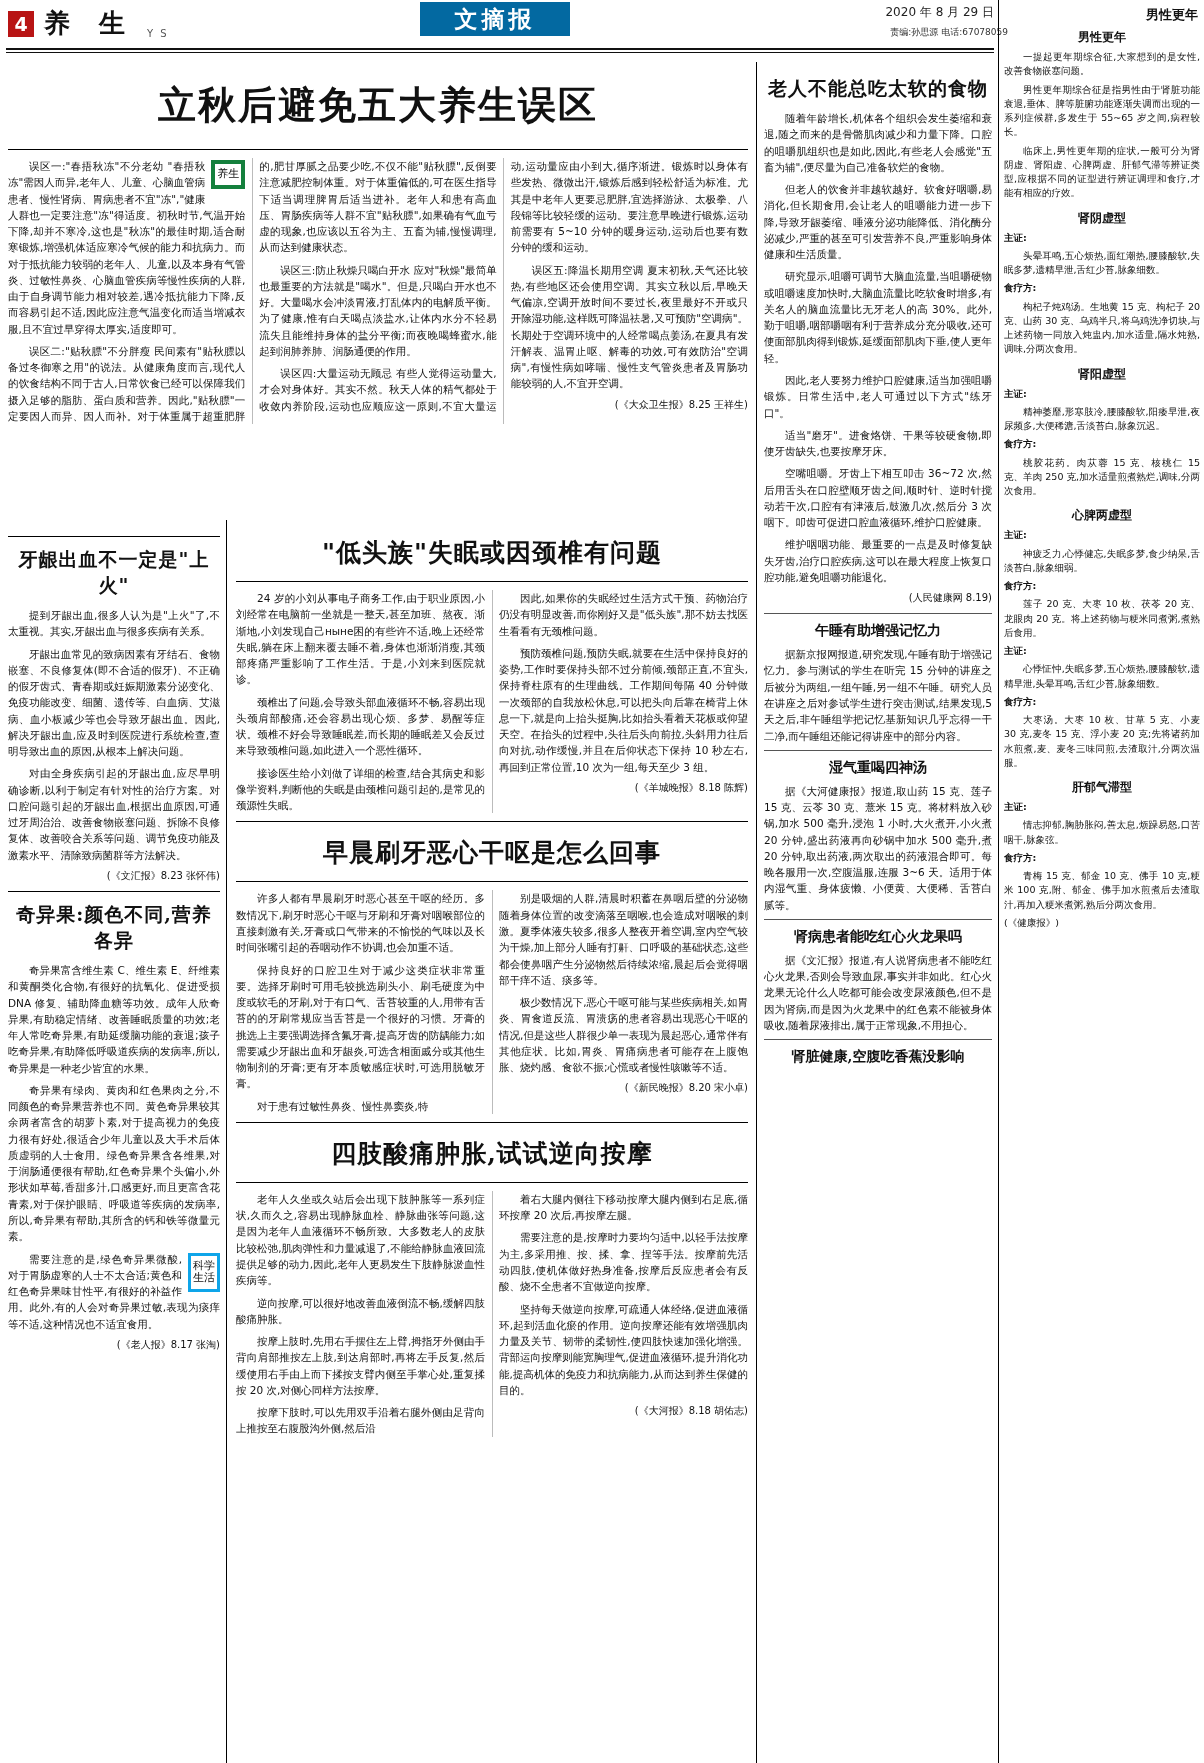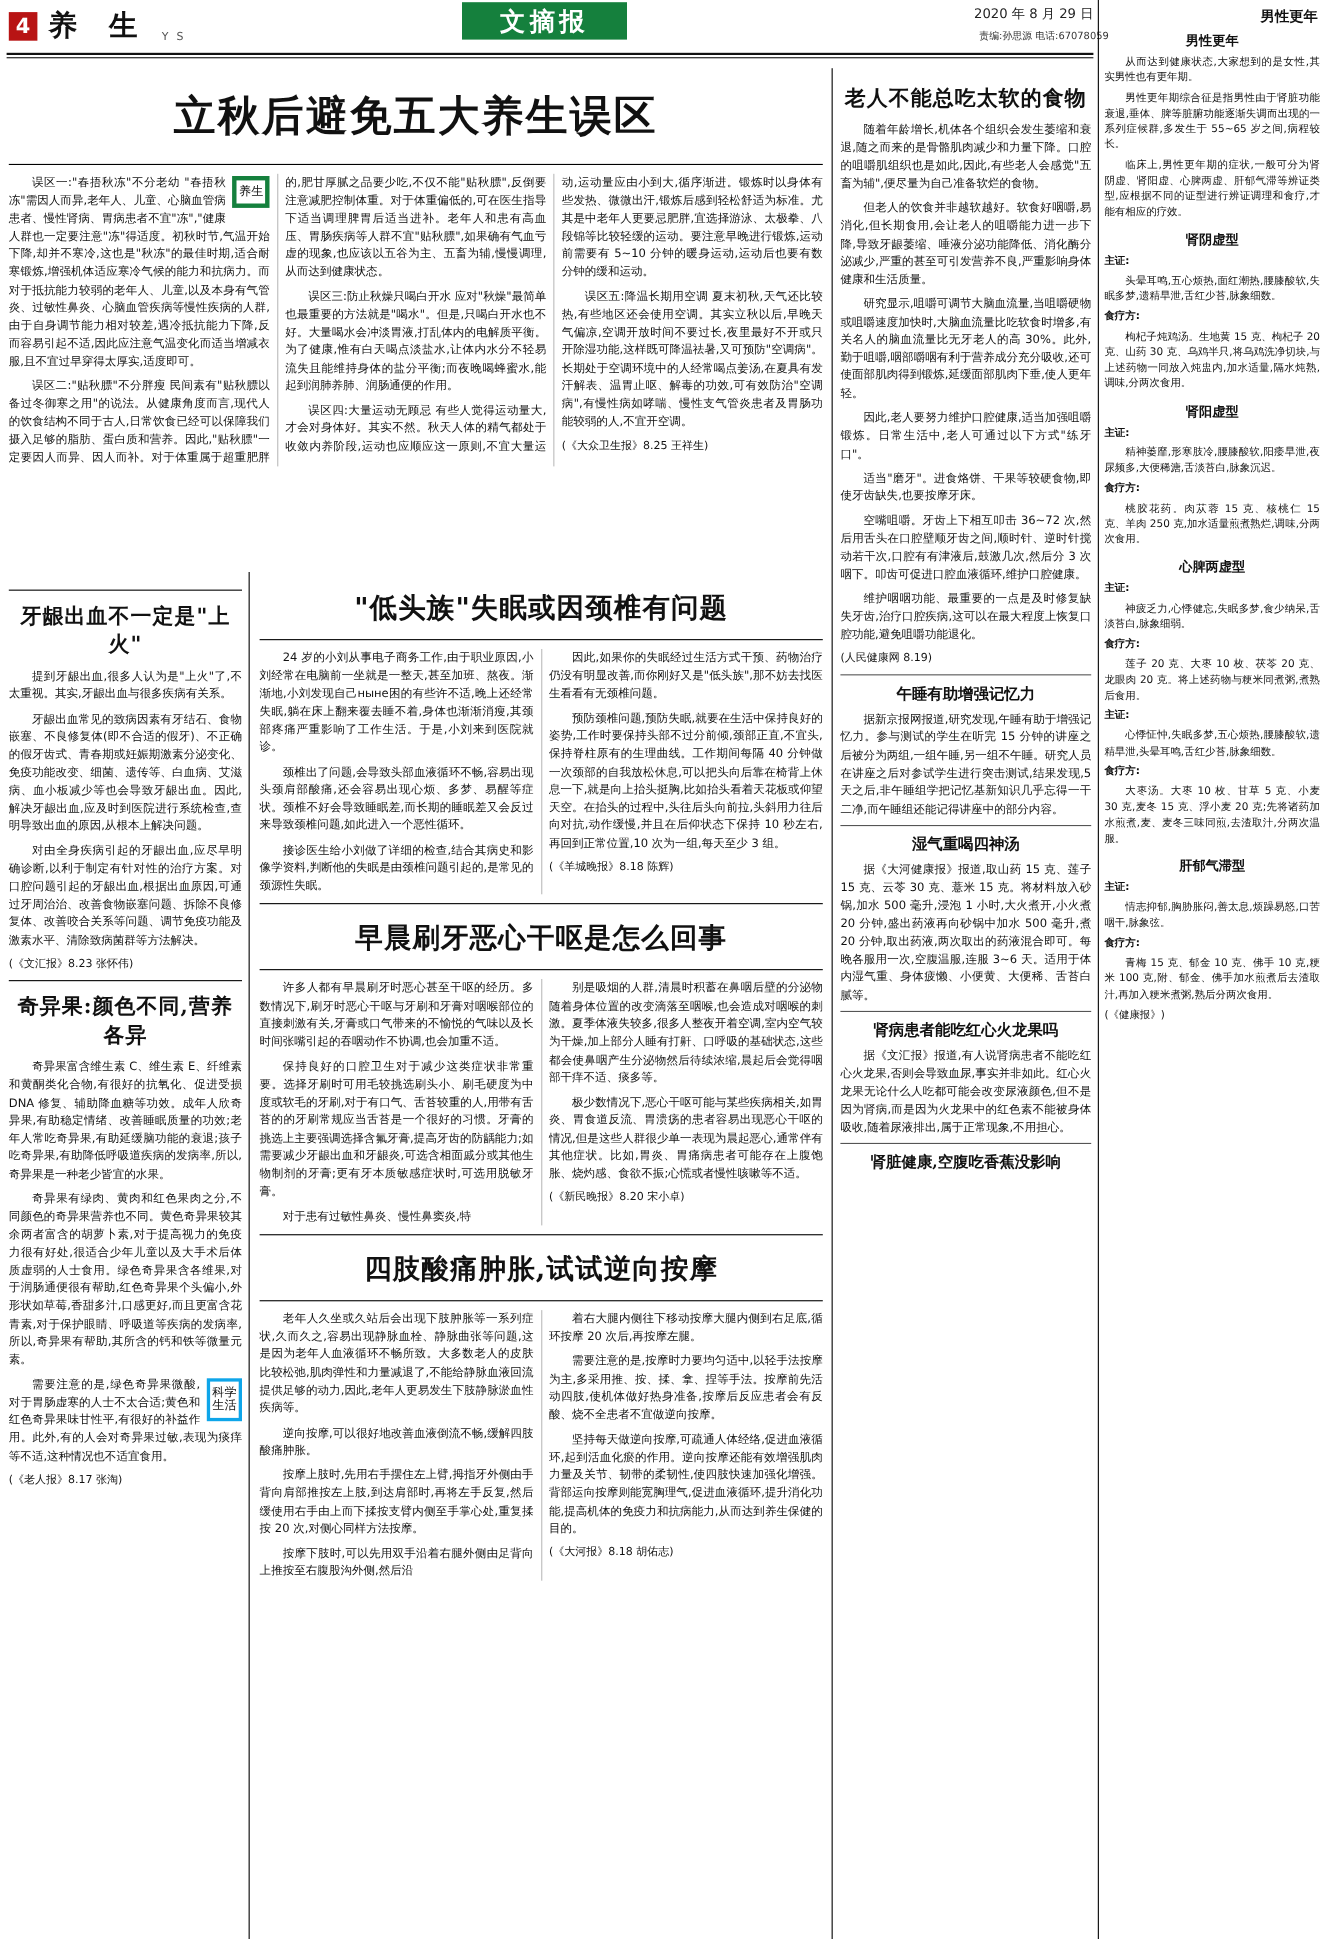--- a/index.html
+++ b/index.html
@@ -5,37 +5,37 @@
   html,body{margin:0;padding:0;background:#ffffff;}
   body{width:1204px;height:1763px;font-family:"DejaVu Sans","Liberation Sans",sans-serif;color:#111;}
   .page{position:relative;width:1204px;height:1763px;overflow:hidden;background:#fff;}
 
   
   .masthead{position:absolute;left:0;top:0;width:1204px;height:52px;}
   .mh-left{position:absolute;left:8px;top:6px;display:flex;align-items:center;gap:10px;}
   .mh-num{width:26px;height:26px;background:#b81414;color:#fff;font-weight:bold;font-size:19px;display:flex;align-items:center;justify-content:center;}
   .mh-sec{font-size:26px;font-weight:bold;letter-spacing:10px;font-family:"DejaVu Serif","Liberation Serif",serif;}
   .mh-py{font-size:10px;color:#555;letter-spacing:2px;margin-left:2px;padding-bottom:2px;align-self:flex-end;}
-  .mh-logo{position:absolute;left:420px;top:2px;width:150px;height:34px;background:#15803d;color:#fff;font-size:23px;font-weight:bold;letter-spacing:4px;display:flex;align-items:center;justify-content:center;font-family:"DejaVu Serif","Liberation Serif",serif;}
+  .mh-logo{position:absolute;left:420px;top:2px;width:150px;height:34px;background:#0369a1;color:#fff;font-size:23px;font-weight:bold;letter-spacing:4px;display:flex;align-items:center;justify-content:center;font-family:"DejaVu Serif","Liberation Serif",serif;}
   .mh-date{position:absolute;right:210px;top:4px;font-size:12px;color:#222;}
   .mh-editor{position:absolute;right:196px;top:26px;font-size:9px;color:#333;}
   .mh-right{position:absolute;right:6px;top:6px;font-size:13px;font-weight:bold;}
   .mh-rule{position:absolute;left:6px;top:48px;width:988px;border-top:2px solid #111;}
   .mh-rule2{position:absolute;left:6px;top:52px;width:988px;border-top:1px solid #111;}
   .colD{position:absolute;left:1004px;top:10px;width:196px;}
 
   .vline{position:absolute;background:#000;width:1px;}
 
   h1.lead{font-family:"DejaVu Serif","Liberation Serif",serif;font-size:38px;font-weight:bold;text-align:center;margin:18px 0 18px;letter-spacing:2px;}
   h2.hd{font-family:"DejaVu Serif","Liberation Serif",serif;font-size:25px;font-weight:bold;text-align:center;margin:14px 0 12px;letter-spacing:1px;}
   h3.hd-s{font-family:"DejaVu Serif","Liberation Serif",serif;font-size:19px;font-weight:bold;text-align:center;margin:10px 0 8px;letter-spacing:1px;}
   h4.hd-xs{font-family:"DejaVu Serif","Liberation Serif",serif;font-size:14px;font-weight:bold;text-align:center;margin:8px 0 6px;}
 
   p.body{font-size:10.5px;line-height:1.55;text-align:justify;margin:0 0 6px;text-indent:2em;font-family:"DejaVu Sans","Liberation Sans",sans-serif;}
-  p.src{font-size:10px;margin:2px 0 8px;}
+  p.src{font-size:10px;text-align:right;margin:2px 0 8px;}
   .hr{border-top:1px solid #000;margin:8px 0;}
   .hr-thin{border-top:1px solid #555;margin:6px 0;}
 
   .threecol{column-count:3;column-gap:14px;column-rule:1px solid #bbb;}
   .twocol{column-count:2;column-gap:14px;column-rule:1px solid #bbb;}
 
   .tagbox{float:right;width:22px;margin:2px 0 4px 6px;border:4px solid #15803d;padding:4px 2px;font-size:11px;line-height:1.15;text-align:left;font-family:"DejaVu Serif","Liberation Serif",serif;}
   .tagbox2{float:right;width:22px;margin:2px 0 4px 6px;border:3px solid #0ea5e9;padding:4px 2px;font-size:11px;line-height:1.15;text-align:right;font-family:"DejaVu Serif","Liberation Serif",serif;}
 
   .colD-inner{font-size:9.5px;line-height:1.5;}
@@ -159,21 +159,21 @@
 
     <h4 class="hd-xs">肾病患者能吃红心火龙果吗</h4>
     <p class="body">据《文汇报》报道,有人说肾病患者不能吃红心火龙果,否则会导致血尿,事实并非如此。红心火龙果无论什么人吃都可能会改变尿液颜色,但不是因为肾病,而是因为火龙果中的红色素不能被身体吸收,随着尿液排出,属于正常现象,不用担心。</p>
     <div class="hr-thin"></div>
 
     <h4 class="hd-xs">肾脏健康,空腹吃香蕉没影响</h4>
   </div>
 
   <div class="colD colD-inner">
     <h5 style="margin-top:18px;">男性更年</h5>
-    <p>从而达到健康状态,大家想到的是女性,其实男性也有更年期。</p>
+    <p>一提起更年期综合征,大家想到的是女性,改善食物嵌塞问题。</p>
     <p>男性更年期综合征是指男性由于肾脏功能衰退,垂体、脾等脏腑功能逐渐失调而出现的一系列症候群,多发生于 55~65 岁之间,病程较长。</p>
     <p>临床上,男性更年期的症状,一般可分为肾阴虚、肾阳虚、心脾两虚、肝郁气滞等辨证类型,应根据不同的证型进行辨证调理和食疗,才能有相应的疗效。</p>
     <h5>肾阴虚型</h5>
     <p class="label">主证:</p>
     <p>头晕耳鸣,五心烦热,面红潮热,腰膝酸软,失眠多梦,遗精早泄,舌红少苔,脉象细数。</p>
     <p class="label">食疗方:</p>
     <p>枸杞子炖鸡汤。生地黄 15 克、枸杞子 20 克、山药 30 克、乌鸡半只,将乌鸡洗净切块,与上述药物一同放入炖盅内,加水适量,隔水炖熟,调味,分两次食用。</p>
     <h5>肾阳虚型</h5>
     <p class="label">主证:</p>
     <p>精神萎靡,形寒肢冷,腰膝酸软,阳痿早泄,夜尿频多,大便稀溏,舌淡苔白,脉象沉迟。</p>

